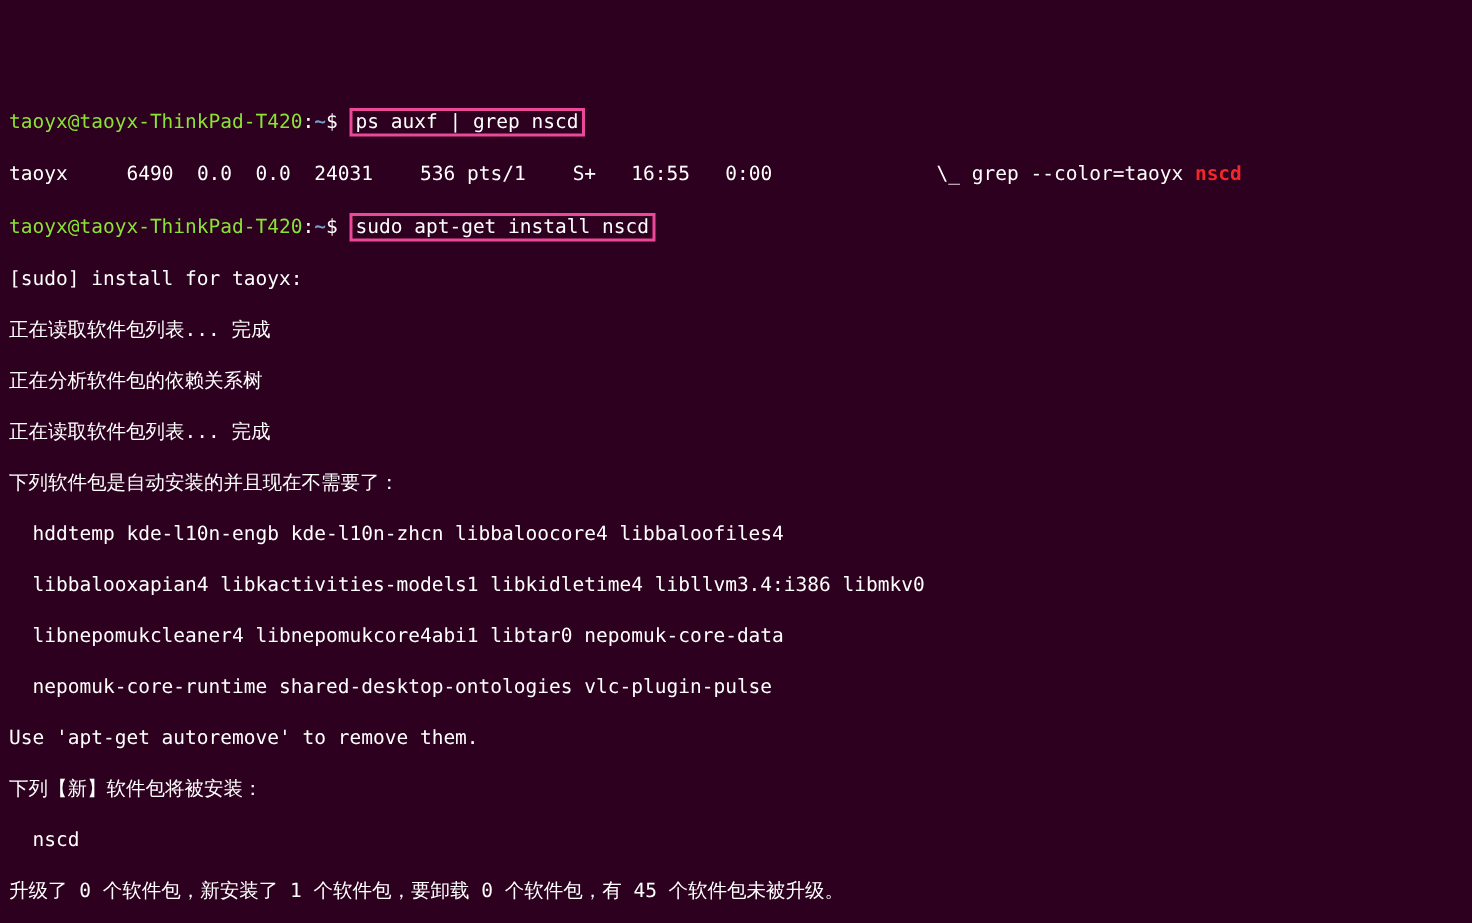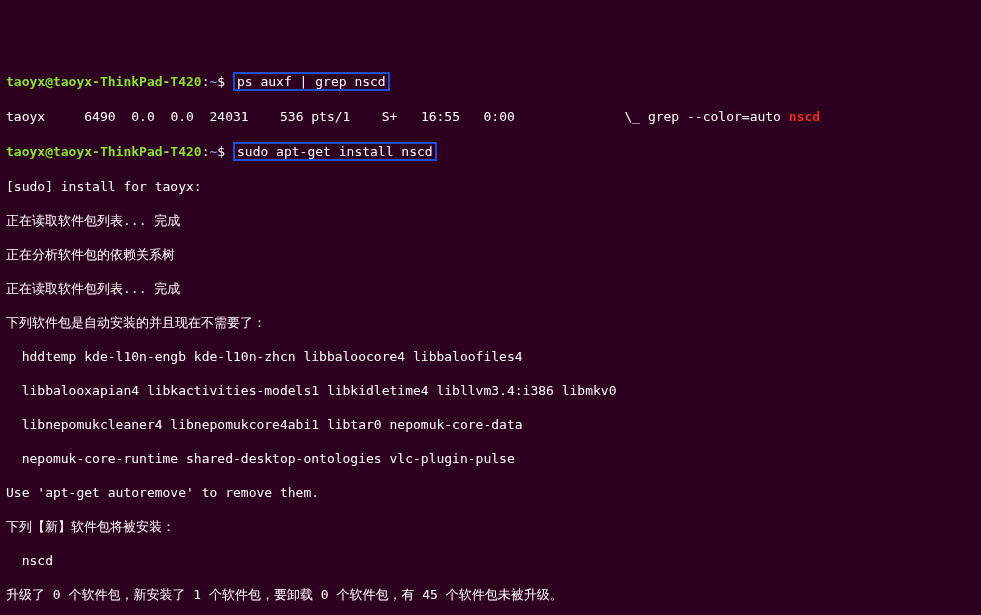--- a/index.html
+++ b/index.html
@@ -9,38 +9,38 @@
     color: #ffffff;
     font-family: "DejaVu Sans Mono", "Liberation Mono", monospace;
     font-size: 13px;
     line-height: 17px;
     width: 981px;
     min-height: 615px;
     box-sizing: border-box;
     white-space: pre;
     overflow: hidden;
   }
-  .prompt-user { color: #8ae234; font-weight: bold; }
+  .prompt-user { color: #8ae234; font-weight: normal; }
   .prompt-path { color: #729fcf; font-weight: bold; }
   .cmd-hl {
-    border: 2px solid #1d4ed8;
+    border: 2px solid #ec4899;
     padding: 0 2px;
     display: inline-block;
     line-height: 15px;
   }
   .highlight-nscd { color: #ef2929; font-weight: bold; }
   .row { display: block; }
 </style>
 </head>
 <body>
 
 
 
 <span class="row"><span class="prompt-user">taoyx@taoyx-ThinkPad-T420</span><span>:</span><span class="prompt-path">~</span><span>$ </span><span class="cmd-hl">ps auxf | grep nscd</span></span>
-<span class="row"><span>taoyx</span>     <span>6490</span>  <span>0.0</span>  <span>0.0</span>  <span>24031</span>    <span>536</span> <span>pts/1</span>    <span>S+</span>   <span>16:55</span>   <span>0:00</span>              <span>\_ grep --color=auto </span><span class="highlight-nscd">nscd</span></span>
+<span class="row"><span>taoyx</span>     <span>6490</span>  <span>0.0</span>  <span>0.0</span>  <span>24031</span>    <span>536</span> <span>pts/1</span>    <span>S+</span>   <span>16:55</span>   <span>0:00</span>              <span>\_ grep --color=taoyx </span><span class="highlight-nscd">nscd</span></span>
 <span class="row"><span class="prompt-user">taoyx@taoyx-ThinkPad-T420</span><span>:</span><span class="prompt-path">~</span><span>$ </span><span class="cmd-hl">sudo apt-get install nscd</span></span>
 <span class="row">[sudo] install for taoyx:</span>
 <span class="row">正在读取软件包列表... 完成</span>
 <span class="row">正在分析软件包的依赖关系树</span>
 <span class="row">正在读取软件包列表... 完成</span>
 <span class="row">下列软件包是自动安装的并且现在不需要了：</span>
 <span class="row">  hddtemp kde-l10n-engb kde-l10n-zhcn libbaloocore4 libbaloofiles4</span>
 <span class="row">  libbalooxapian4 libkactivities-models1 libkidletime4 libllvm3.4:i386 libmkv0</span>
 <span class="row">  libnepomukcleaner4 libnepomukcore4abi1 libtar0 nepomuk-core-data</span>
 <span class="row">  nepomuk-core-runtime shared-desktop-ontologies vlc-plugin-pulse</span>

